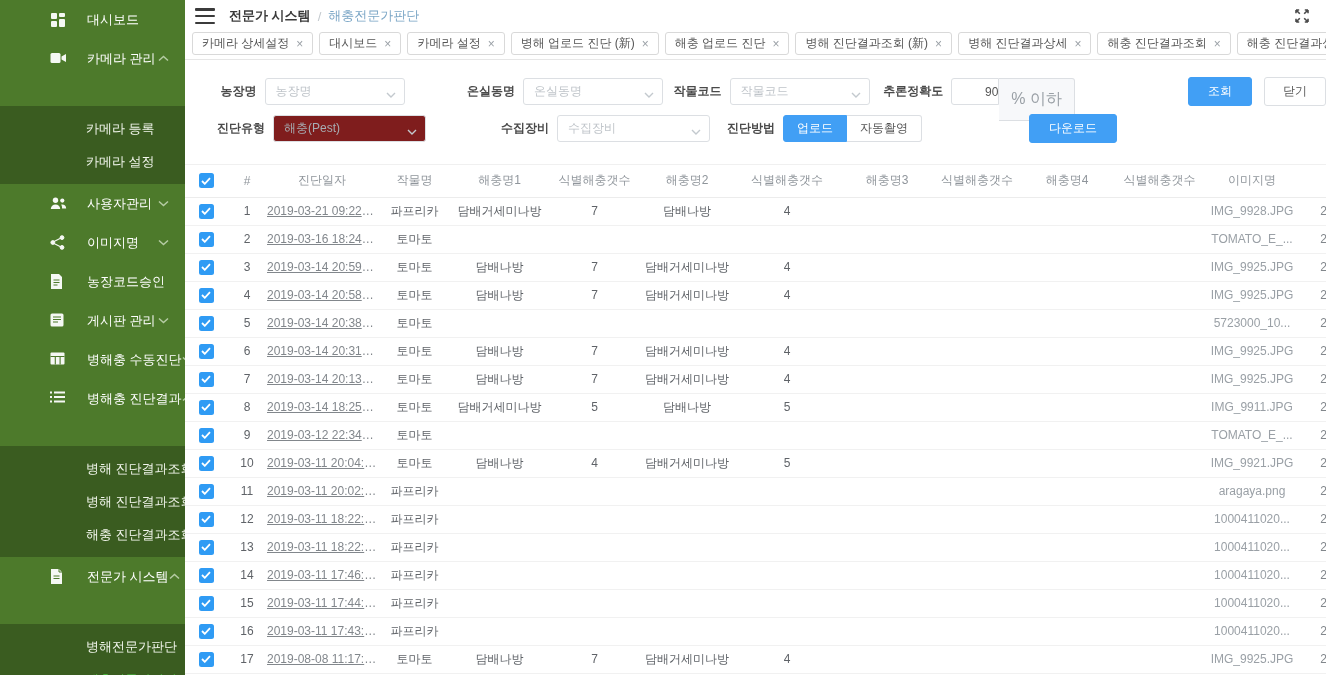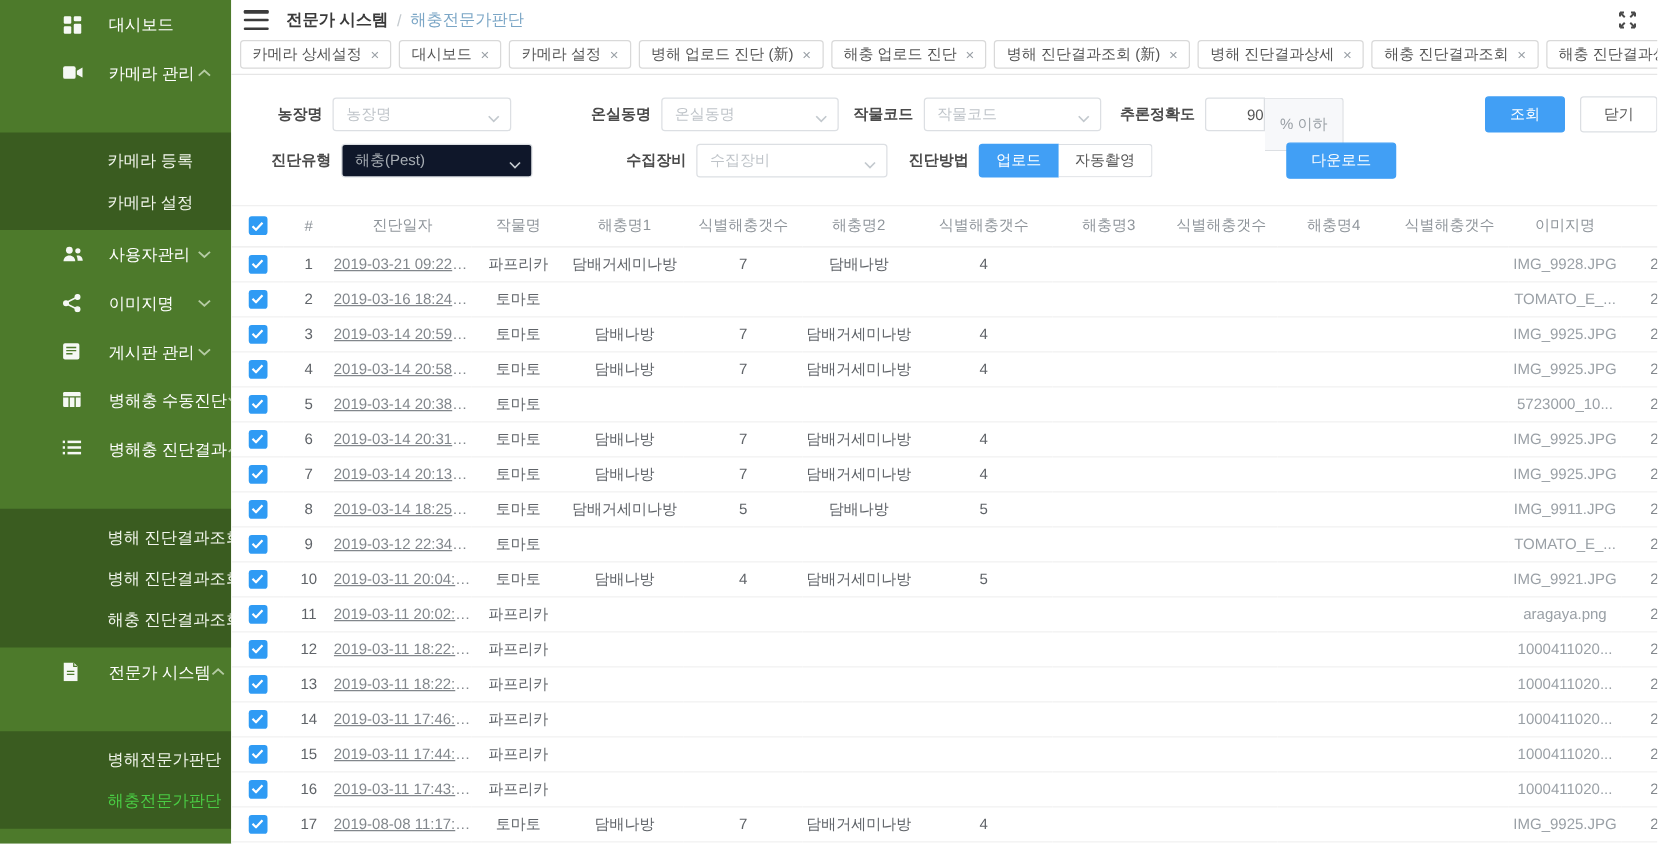--- a/index.html
+++ b/index.html
@@ -41,27 +41,27 @@
   .tab .x { margin-left:7px; color:#9aa0a6; font-size:12px; line-height:1; }
 
   
   .filters { padding:18px 0 12px; flex-shrink:0; overflow:hidden; }
   .frow { display:flex; align-items:center; height:27px; margin-bottom:10px; }
   .flab { font-size:12px; font-weight:bold; color:#4a4a4a; text-align:right; white-space:nowrap; }
   .w1 { width:80px; } .w2 { width:123px; } .w3 { width:65px; } .w4 { width:82px; }
   .sel { position:relative; margin-left:8px; width:153px; height:27px; border:1px solid #dcdfe3;
          border-radius:3px; background:#fff; font-size:12px; color:#bfc4c9;
          display:flex; align-items:center; padding:0 22px 0 10px; cursor:pointer; }
-  .sel.disabled { background:#0f172a; color:#a7adb3; cursor:default; }
+  .sel.disabled { background:#7f1d1d; color:#a7adb3; cursor:default; }
   .sel .sc { position:absolute; right:8px; top:9px; }
   .numgrp { display:flex; margin-left:8px; height:27px; }
   .numgrp input { width:48px; height:27px; border:1px solid #dcdfe3; border-radius:3px 0 0 3px;
                   text-align:right; font-size:12px; color:#555; outline:none; }
   .addon { height:43px; padding:16px 12px; background:#f7f8fa; border:1px solid #dcdfe3;
-           border-left:none; border-radius:0 3px 3px 0; font-size:12px; color:#9aa0a6;
+           border-left:none; border-radius:0 3px 3px 0; font-size:16px; color:#9aa0a6;
            display:flex; align-items:center; white-space:nowrap; }
   .toggle { display:flex; margin-left:8px; height:27px; }
   .tbtn { height:27px; padding:0 13px; font-size:12px; display:flex; align-items:center;
           cursor:pointer; white-space:nowrap; }
   .tbtn.on { background:var(--blue); color:#fff; border:1px solid var(--blue);
              border-radius:3px 0 0 3px; }
   .tbtn.off { background:#fff; color:#555; border:1px solid #dcdfe3; border-left:none;
               border-radius:0 3px 3px 0; }
   .btn { height:29px; padding:0 19px; font-size:12px; border-radius:3px; cursor:pointer;
          display:flex; align-items:center; white-space:nowrap; }
@@ -141,20 +141,29 @@
             <circle cx="12" cy="12.4" r="1.9"></circle>
             <path d="m3.5 6.8 8-4M3.5 8.2l8 4" stroke-width="1.2" fill="none"></path>
           </svg>
         </span>
         <span class="lbl">이미지명</span>
         <span class="chev">
           <svg width="11" height="7" viewBox="0 0 11 7" fill="none" stroke="#cfe0c2" stroke-width="1.5">
             <path d="m1 1.5 4.5 4L10 1.5"></path>
           </svg>
         </span>
+      </div>
+      <div class="side-item">
+        <span class="icon">
+          <svg width="13" height="15" viewBox="0 0 13 15" fill="#fff">
+            <path d="M1 0h8l3 3v12H1z"></path>
+            <path d="M3.5 6h6M3.5 8.5h6M3.5 11h4" stroke="#4D7A2B" stroke-width="1"></path>
+          </svg>
+        </span>
+        <span class="lbl">농장코드승인</span>
       </div>
       <div class="side-item">
         <span class="icon">
           <svg width="14" height="14" viewBox="0 0 14 14" fill="#fff">
             <rect x="0.5" y="0.5" width="13" height="13" rx="1.5"></rect>
             <path d="M3 4h8M3 6.5h8M3 9h5" stroke="#4D7A2B" stroke-width="1.1"></path>
           </svg>
         </span>
         <span class="lbl">게시판 관리</span>
         <span class="chev">

